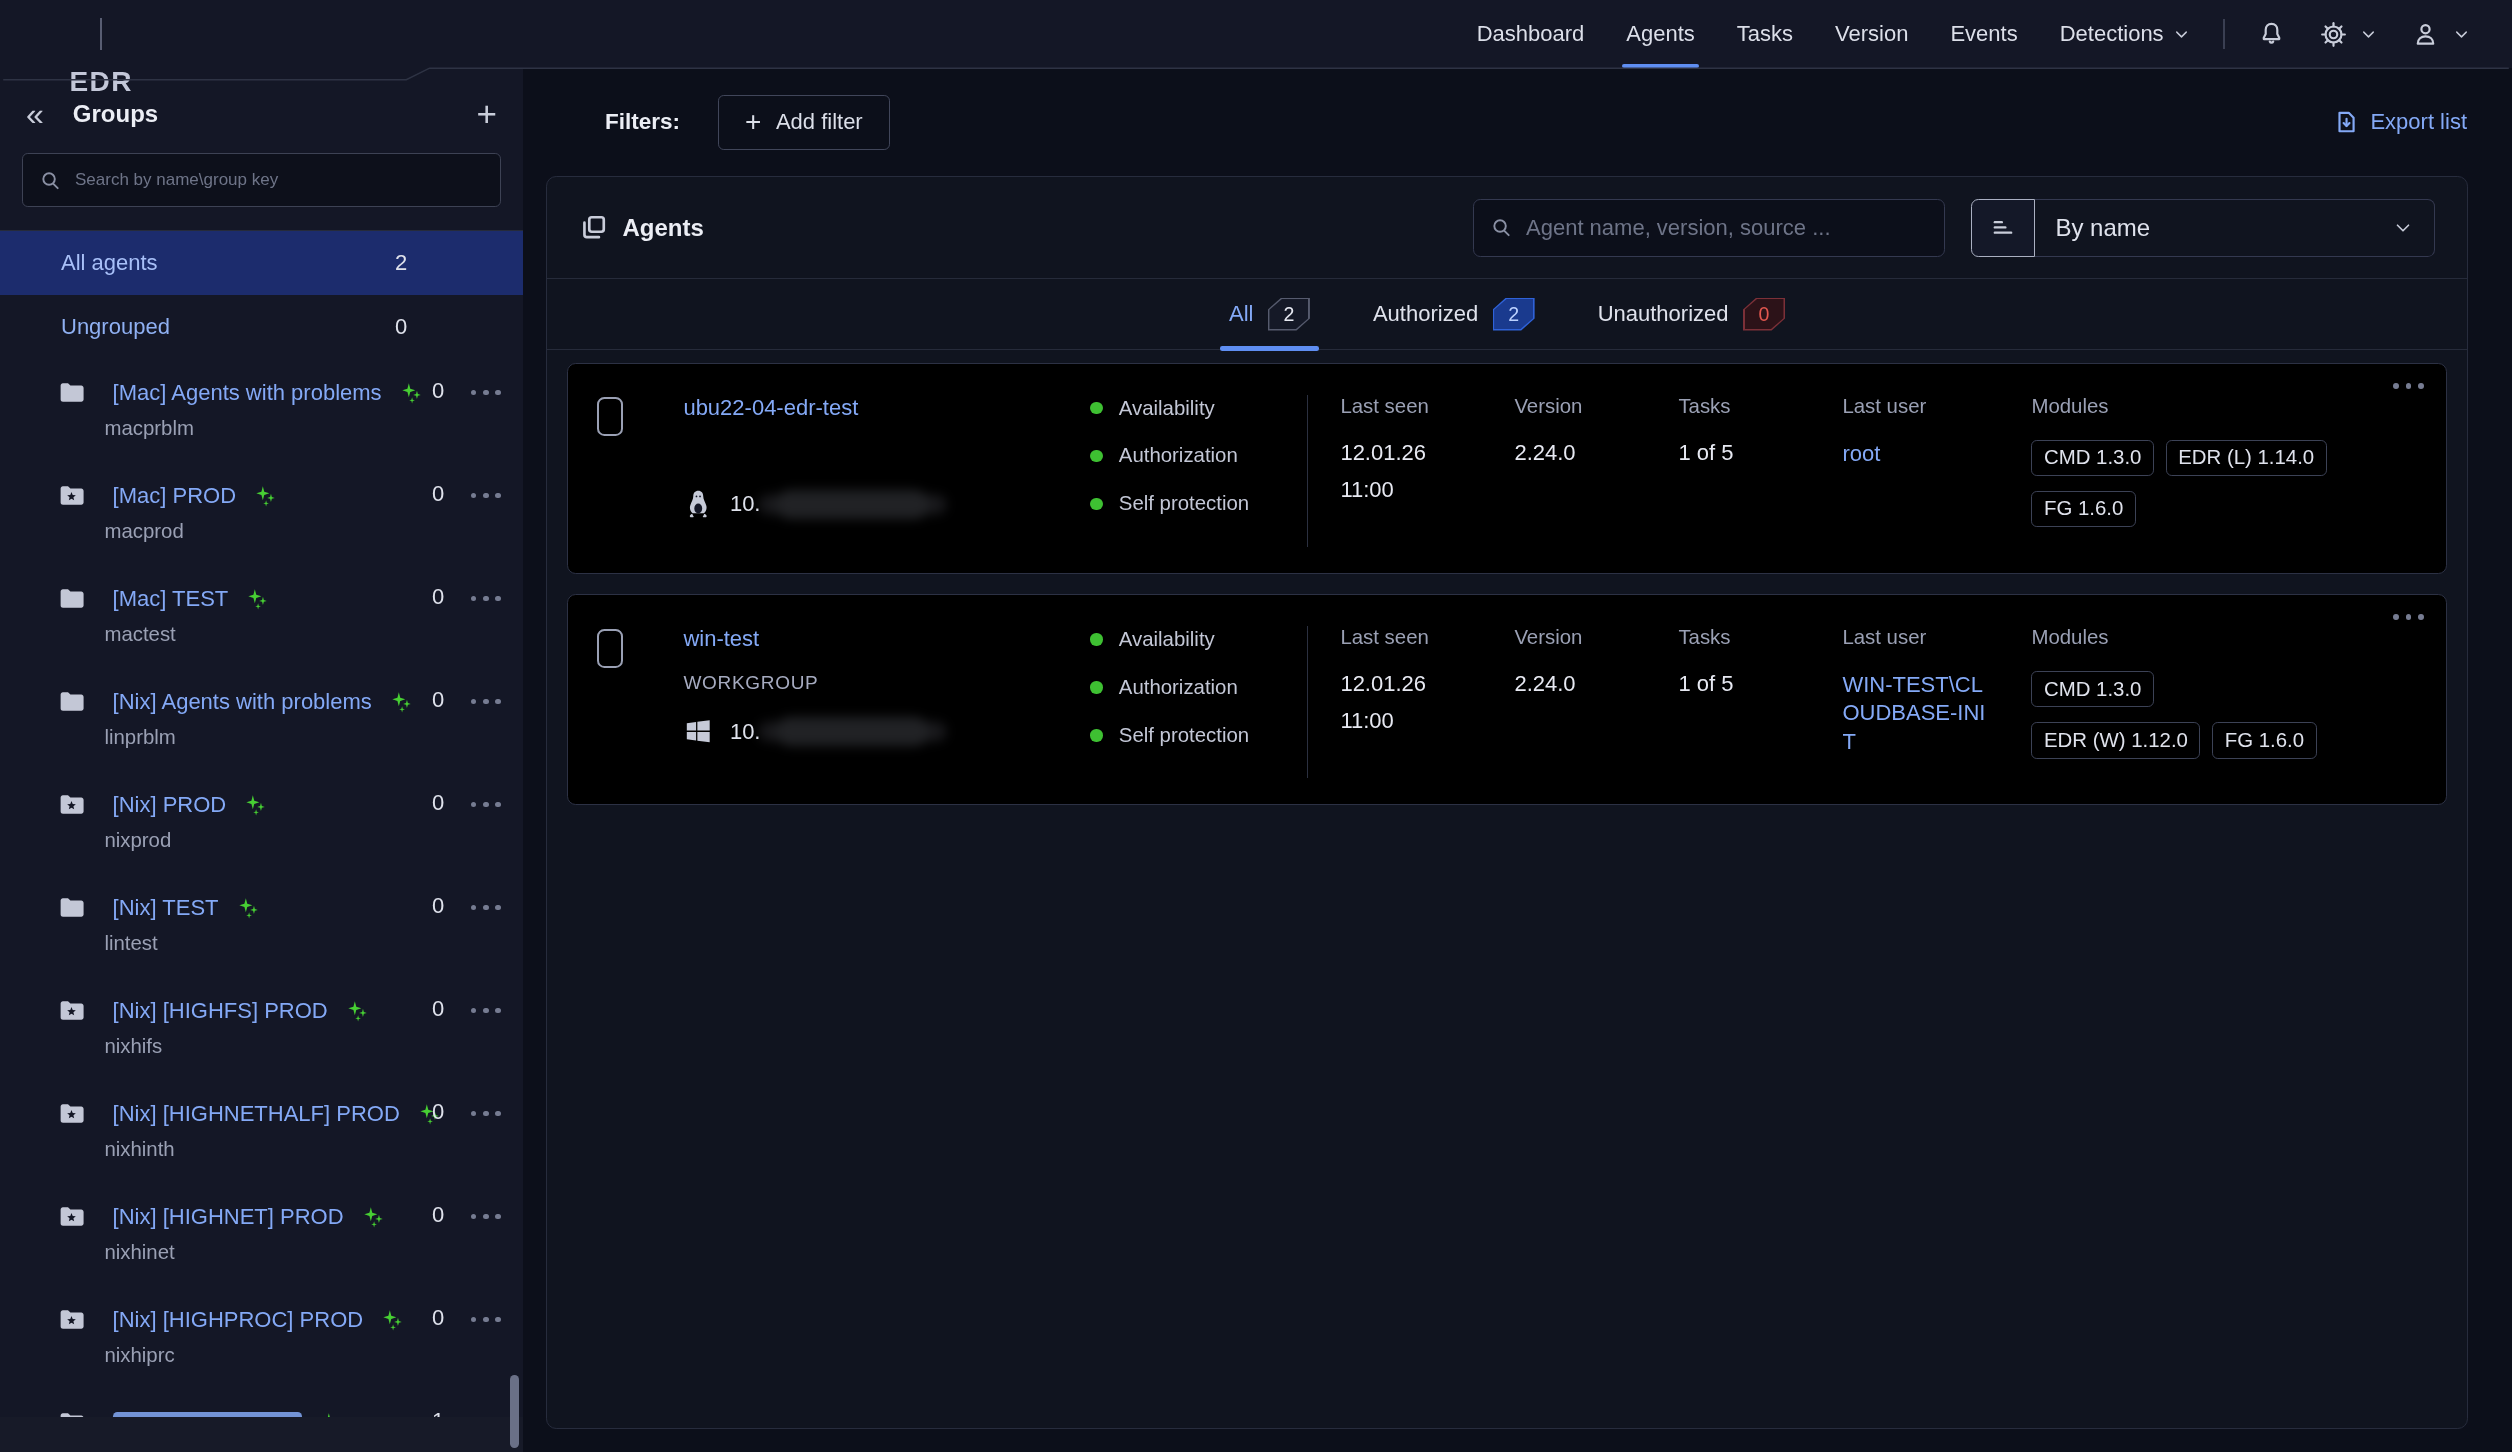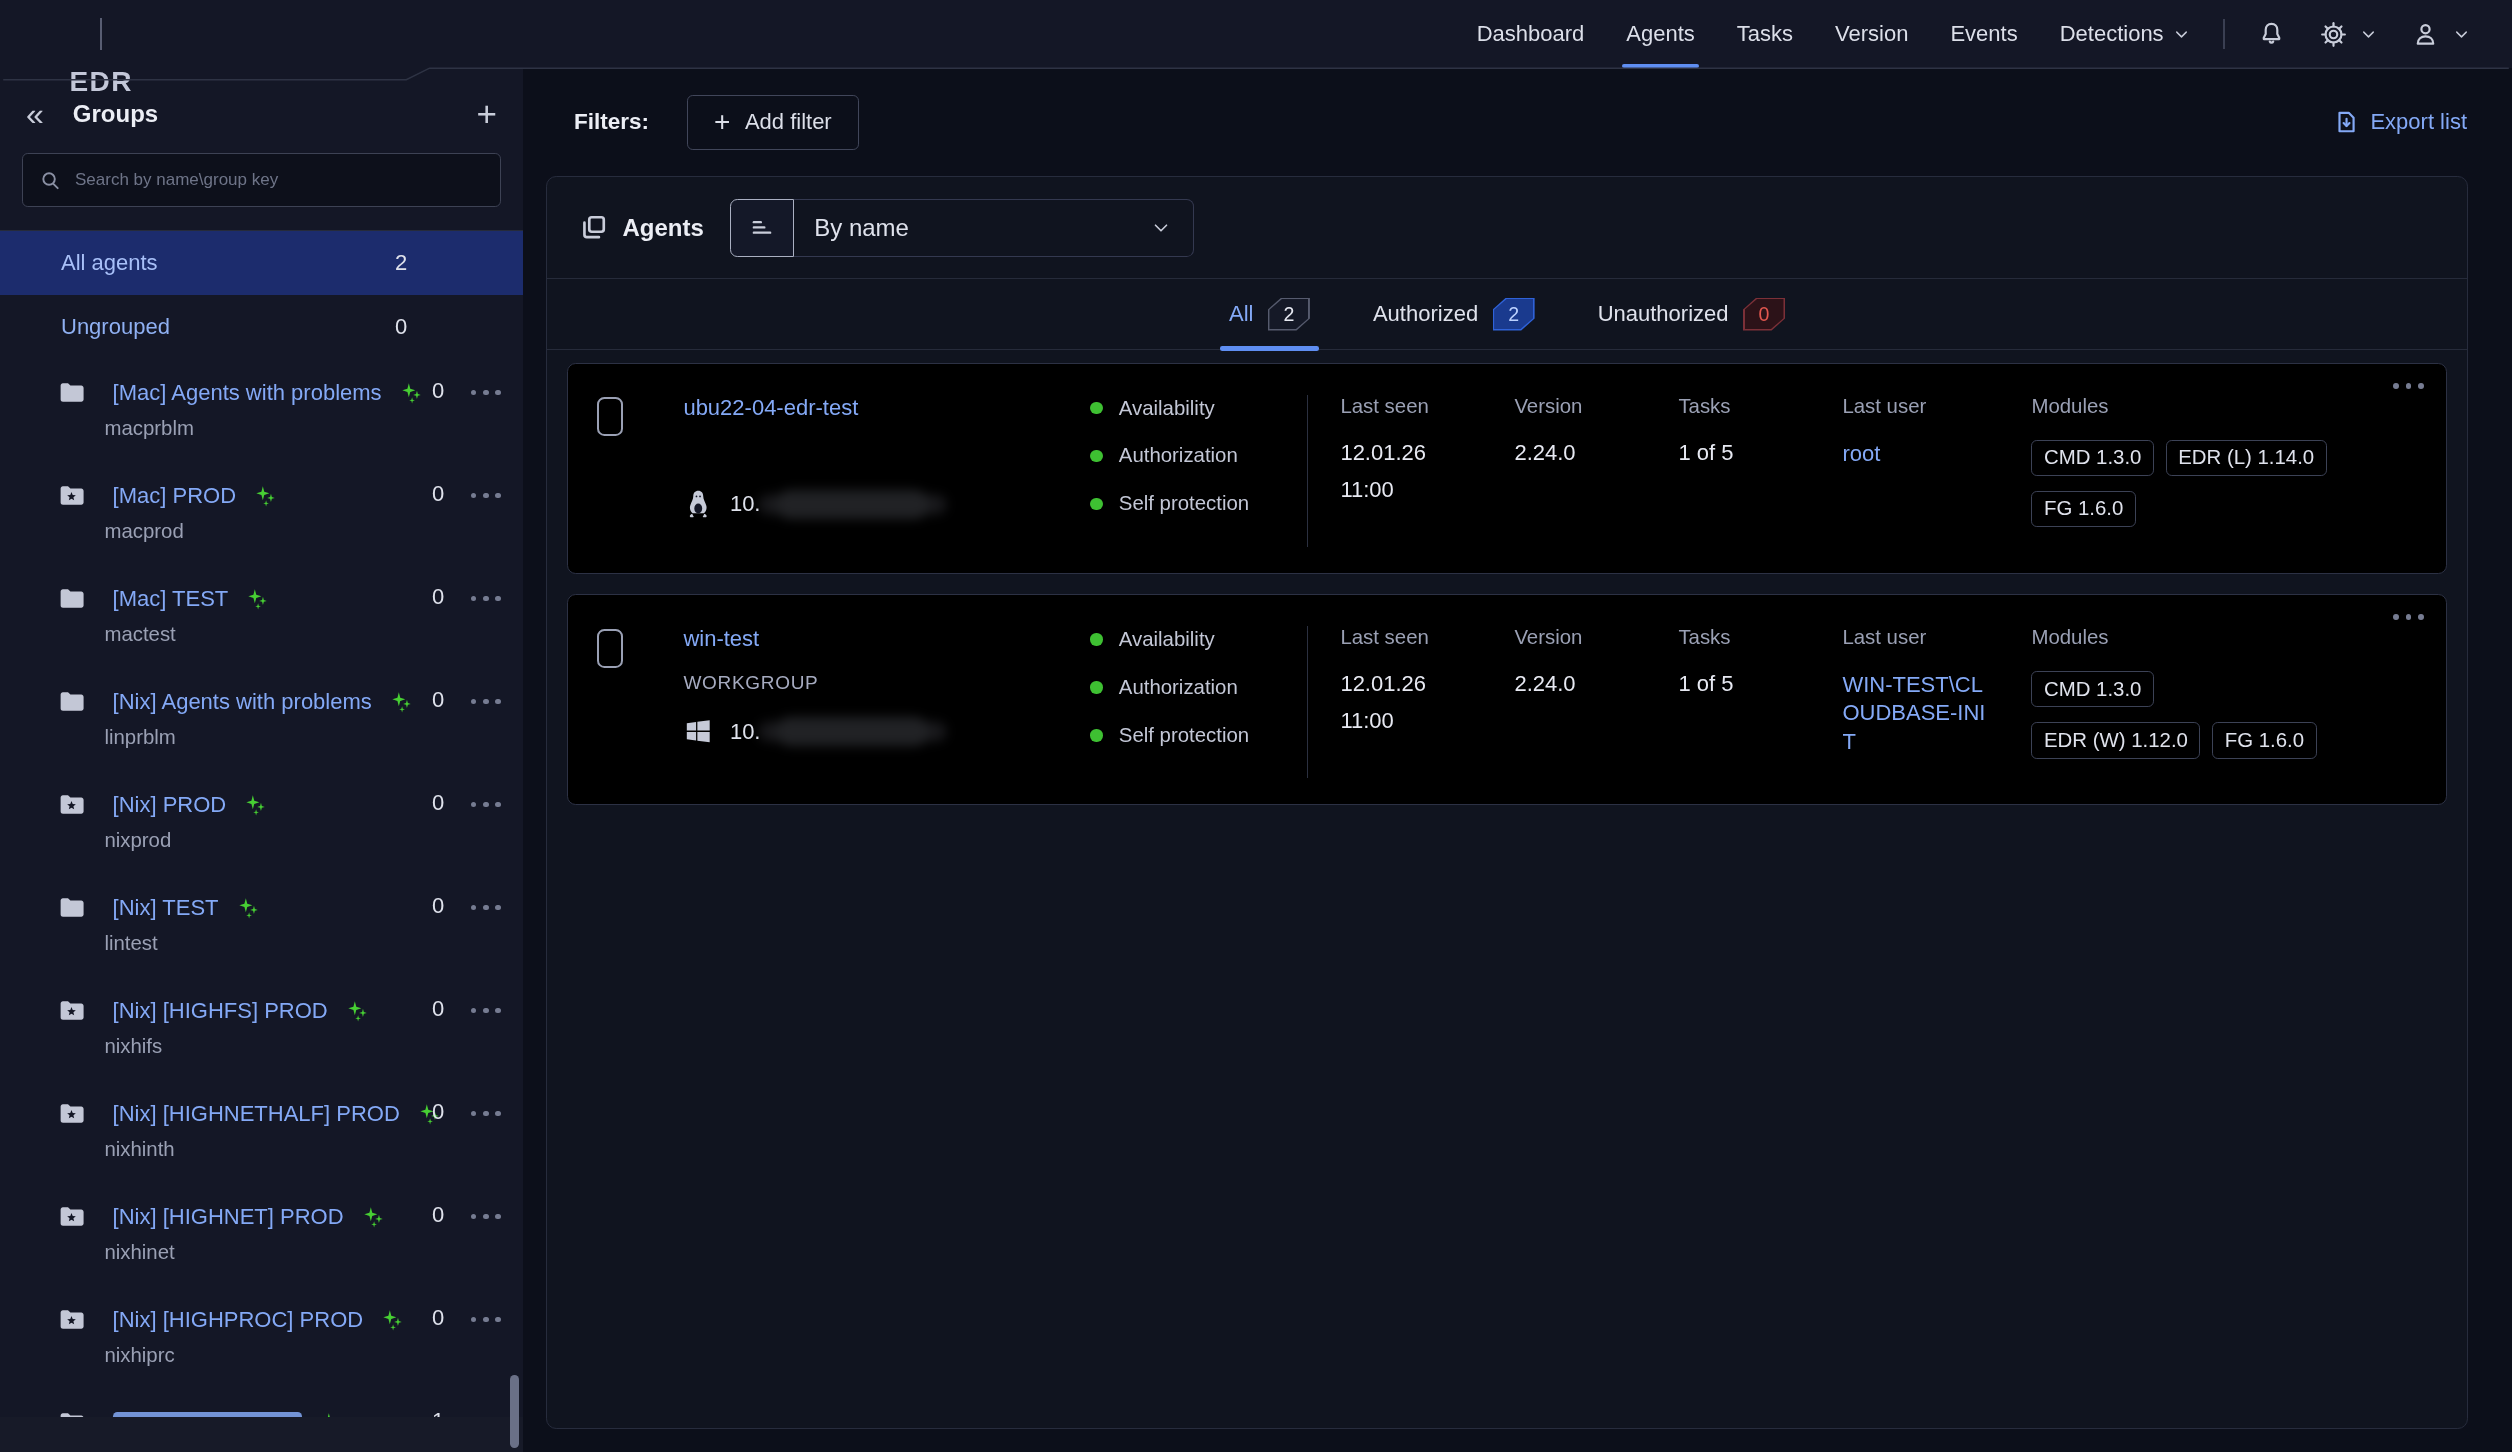--- a/index.html
+++ b/index.html
@@ -70,21 +70,21 @@
   .sb-footer { position:absolute; bottom:0; left:0; width:523px; height:35px; background:#171a28; z-index:3; }
   .sb-scrollthumb { position:absolute; right:4.4px; bottom:4.4px; width:8.7px; height:73px;
     border-radius:4.4px; background:#6a7087; z-index:4; }
   .partial-smear { display:inline-block; width:189px; height:22px; border-radius:4.4px;
     background:#84a9f6; opacity:.85; margin-left:10.2px; }
 
   
   .main { position:absolute; top:68px; left:523px; width:1989px; height:1384px;
     background:#0c0f1a; display:flex; flex-direction:column; }
   .filters-row { height:108px; display:flex; align-items:center; padding:0 45px 0 51px; }
-  .filters-label { font-size:22.5px; font-weight:bold; color:#eceef5; }
+  .filters-label { font-size:22.5px; font-weight:bold; color:#eceef5;margin-left:31px; }
   .add-filter-btn {
     margin-left:38px; height:55px; border:1.5px solid #41465a; border-radius:5.8px;
     display:flex; align-items:center; gap:14.5px; padding:0 26px; cursor:pointer;
     font-size:22px; color:#dcdfe9; background:transparent;
   }
   .add-filter-btn .plus { font-size:28px; font-weight:300; color:#dcdfe9; }
   .export-btn { margin-left:auto; display:flex; align-items:center; gap:11.6px; cursor:pointer;
     font-size:22px; color:#84a9f6; }
 
   .panel {
@@ -577,20 +577,29 @@
     <div class="panel-header">
       <div class="panel-title">
         <span>
           <svg width="29" height="29" viewBox="0 0 24 24" class="stroke-ic" style="stroke-width:2.2">
             <rect x="8.5" y="3.5" width="12" height="12" rx="2"></rect>
             <path d="M4.5 8v10a2 2 0 0 0 2 2h10"></path>
           </svg>
         </span>
         <span>Agents</span>
       </div>
+      <div class="agents-search">
+        <span>
+          <svg width="23" height="23" viewBox="0 0 24 24" class="stroke-ic" style="stroke:#8a90a4;stroke-width:2">
+            <circle cx="10.5" cy="10.5" r="6"></circle>
+              <line x1="15" y1="15.5" x2="19.5" y2="20"></line>
+          </svg>
+        </span>
+        <input type="text" placeholder="Agent name, version, source ..." style="">
+      </div>
       <div class="sort-ctl">
         <div class="sort-dir">
           <span>
             <svg width="28" height="28" viewBox="0 0 24 24" class="stroke-ic" style="stroke-width:2">
               <line x1="5" y1="7" x2="11" y2="7"></line>
               <line x1="5" y1="11.5" x2="14" y2="11.5"></line>
               <line x1="5" y1="16" x2="19" y2="16"></line>
             </svg>
           </span>
         </div>

